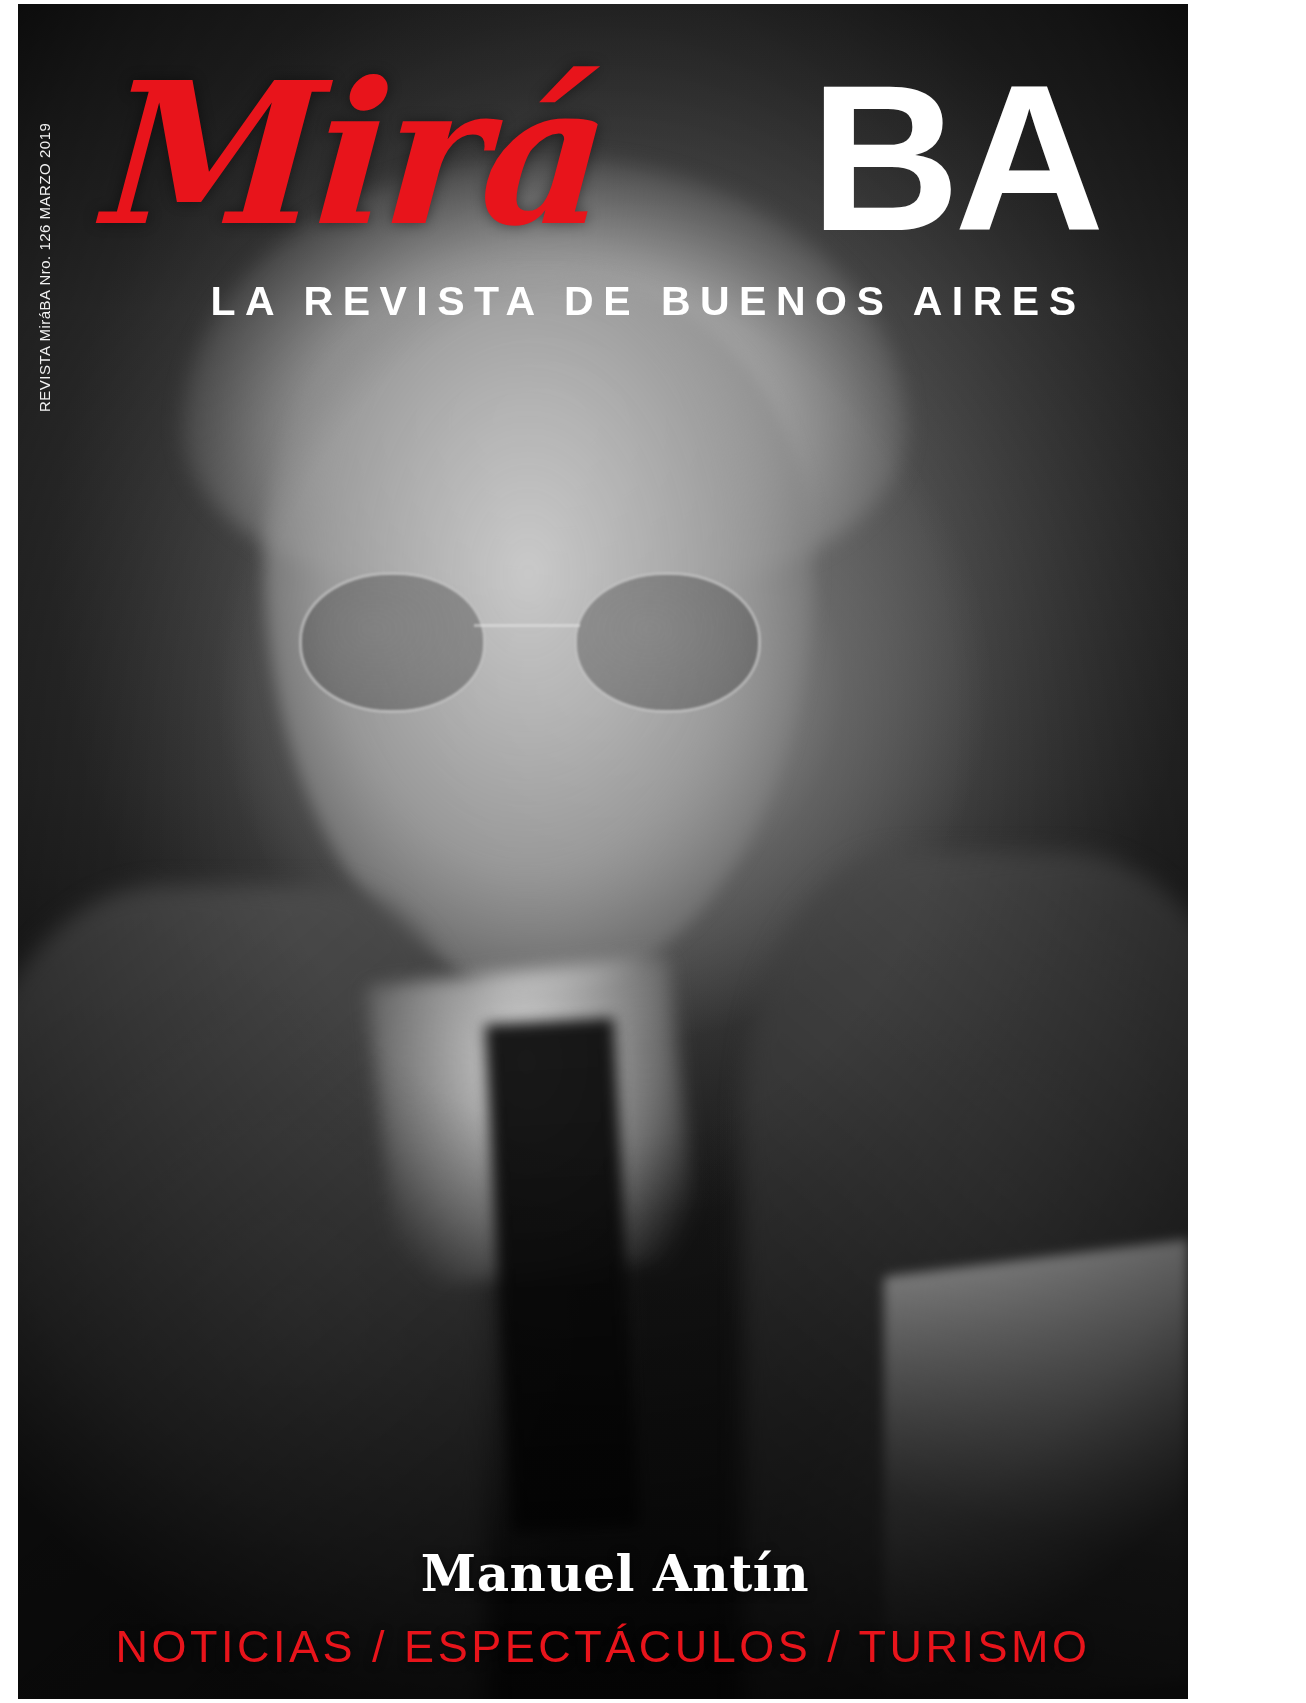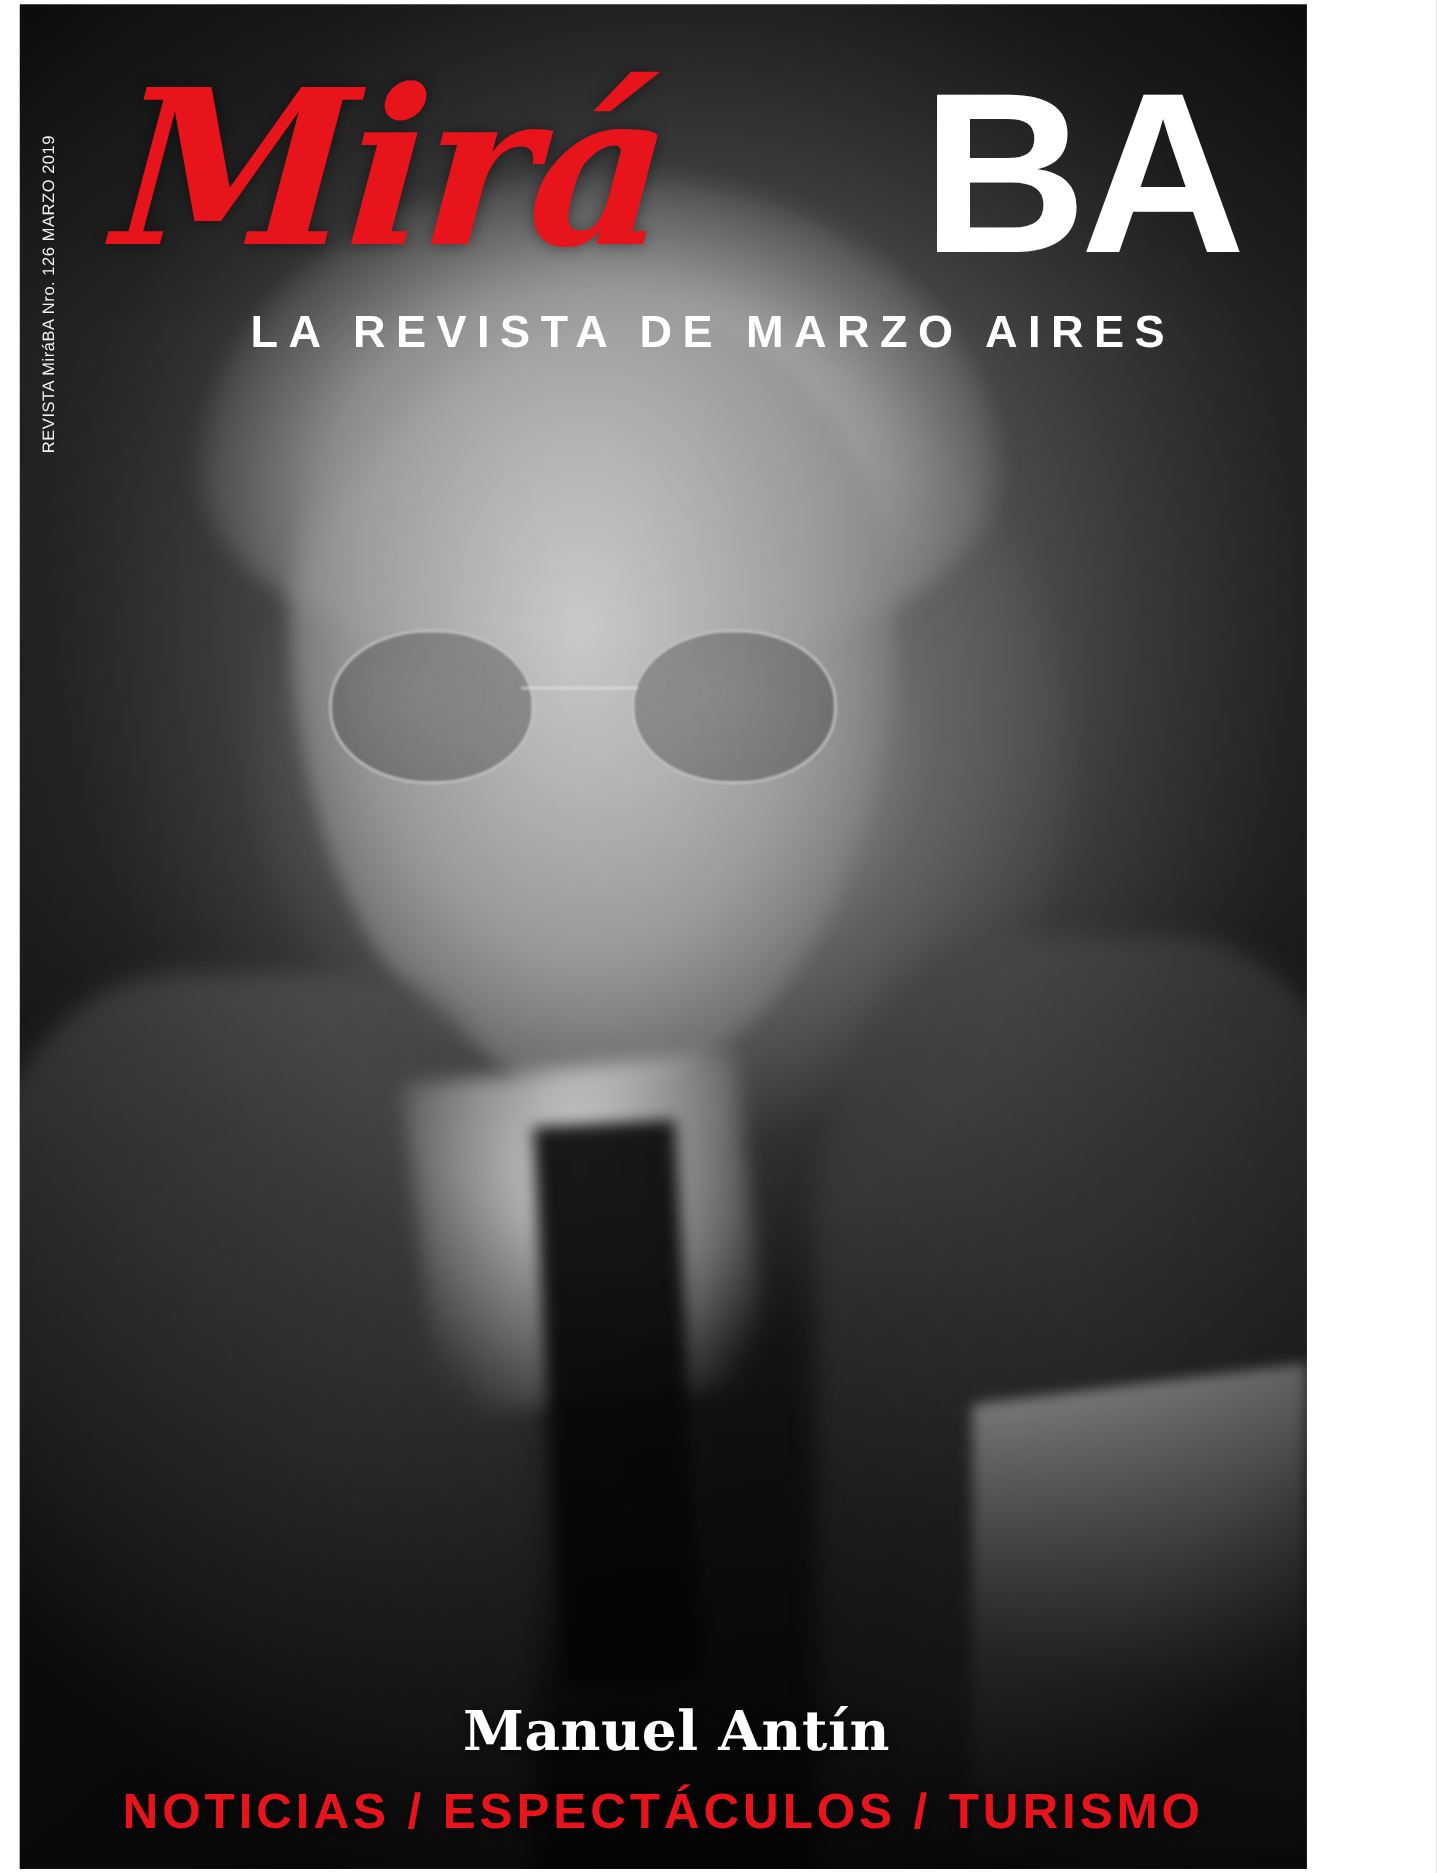--- a/index.html
+++ b/index.html
@@ -182,21 +182,21 @@
     font-weight: bold;
     font-size: 196px;
     line-height: 1;
     color: #e8141b;
     letter-spacing: -6px;
     text-shadow: 0 0 14px rgba(0,0,0,0.45);
     transform: skewX(-4deg);
   }
   .logo-ba {
     position: absolute;
-    left: 760px;
+    left: 732px;
     top: 12px;
     font-family: "Liberation Sans", sans-serif;
     font-weight: bold;
     font-size: 208px;
     line-height: 1;
     color: #ffffff;
     letter-spacing: -6px;
   }
   .logo-sub {
     position: absolute;
@@ -232,21 +232,21 @@
   }
   .cl-tag {
     font-family: "DejaVu Serif", serif;
     font-size: 46px;
     letter-spacing: 0.3px;
     margin-bottom: 40px;
     text-shadow: 0 2px 10px rgba(0,0,0,0.75);
   }
   .cl-sections {
     font-family: "Liberation Sans", sans-serif;
-    font-weight: bold;
+    font-weight: normal;
     font-size: 45px;
     letter-spacing: 3.5px;
     color: #e8141b;
     text-shadow: 0 2px 8px rgba(0,0,0,0.6);
     white-space: nowrap;
   }
 </style>
 </head>
 <body>
 
@@ -266,21 +266,21 @@
       <div class="ph-tie"></div>
       <div class="ph-paper"></div>
       <div class="ph-vignette"></div>
     </div>
 
     <div class="spine">REVISTA MiráBA Nro. 126  MARZO 2019</div>
 
     <div class="masthead">
       <div class="logo-mira">Mirá</div>
       <div class="logo-ba">BA</div>
-      <div class="logo-sub">LA REVISTA DE MARZO AIRES</div>
+      <div class="logo-sub">LA REVISTA DE BUENOS AIRES</div>
     </div>
 
     <div class="cover-lines">
       <div class="cl-name">Manuel Antín</div>
       <div class="cl-sections">NOTICIAS / ESPECTÁCULOS / TURISMO</div>
     </div>
 
   </div>
 </div>
 

